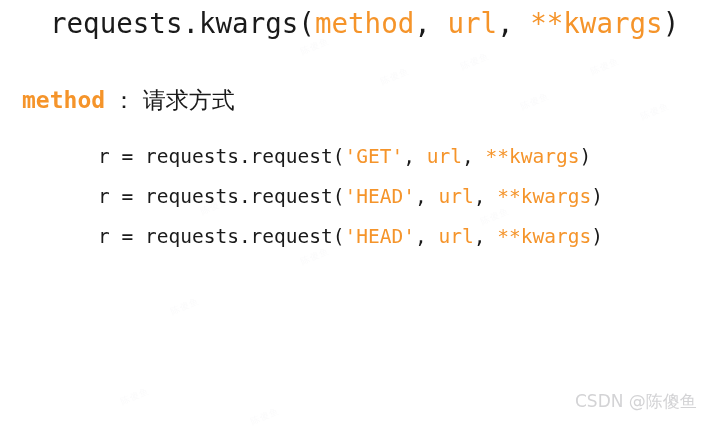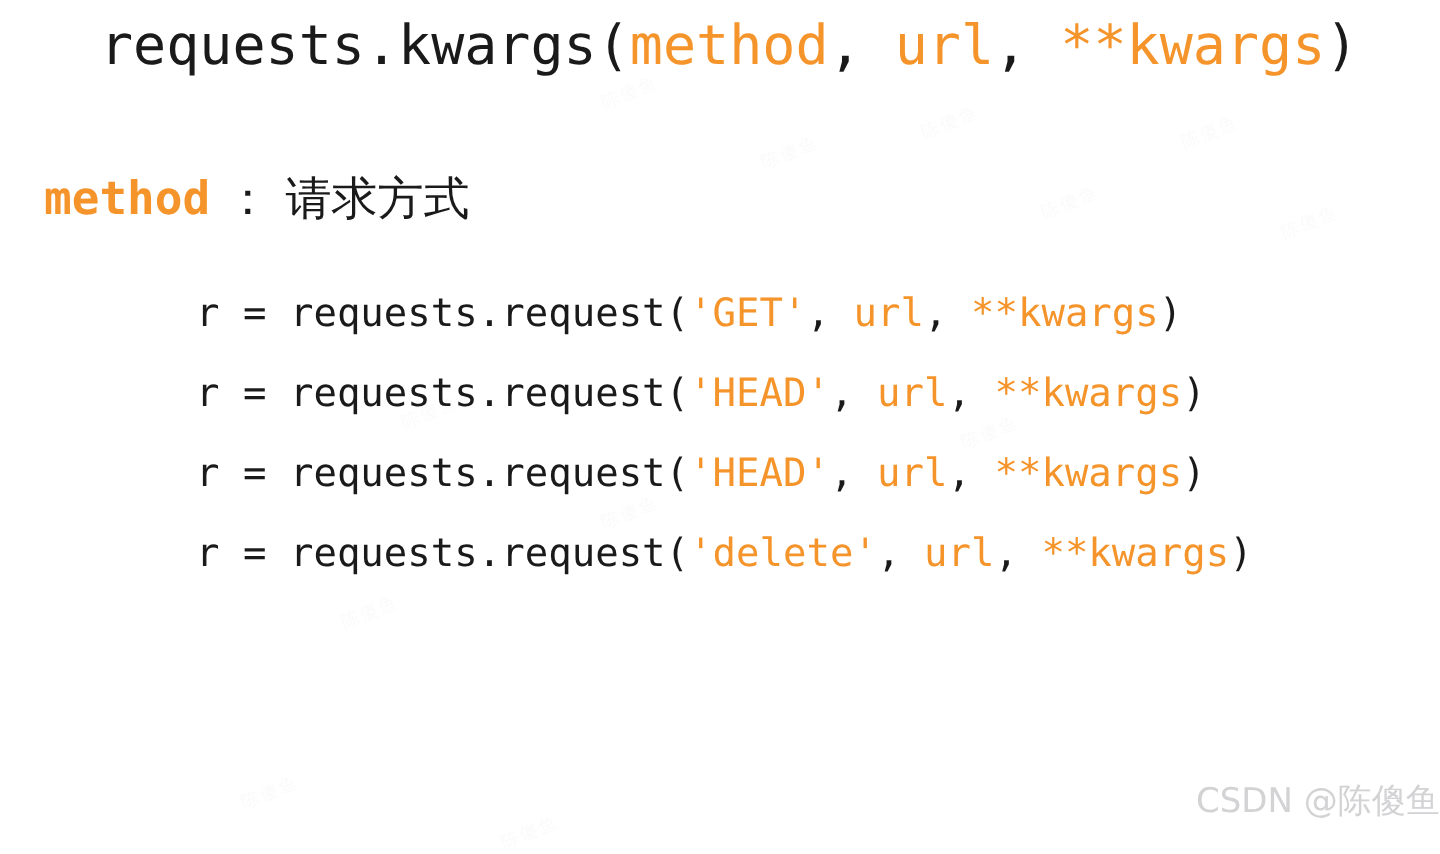--- a/index.html
+++ b/index.html
@@ -92,21 +92,20 @@
   .watermark {
     position: absolute;
     left: 575px;
     top: 390px;
     font-size: 17px;
     line-height: 22px;
     color: #d3d3d5;
     font-family: "DejaVu Sans", "Liberation Sans", sans-serif;
     white-space: nowrap;
     pointer-events: none;
-    margin-left: 23px;
   }
 </style>
 </head>
 <body>
 
 <div class="page">
 
   <div class="bg-watermark">
     <span style="left:300px; top:40px;">陈傻鱼</span>
     <span style="left:380px; top:70px;">陈傻鱼</span>
@@ -128,19 +127,18 @@
 
   <div class="code-block">
     <div class="code-line"><span class="tok-plain">r = requests.request(</span><span class="tok-orange">'</span><span class="tok-orange">GET</span><span class="tok-orange">'</span><span class="tok-plain">, </span><span class="tok-orange">url</span><span class="tok-plain">, </span><span class="tok-orange">**kwargs</span><span class="tok-plain">)</span></div>
 
     <div class="code-line"><span class="tok-plain">r = requests.request(</span><span class="tok-orange">'</span><span class="tok-orange">HEAD</span><span class="tok-orange">'</span><span class="tok-plain">, </span><span class="tok-orange">url</span><span class="tok-plain">, </span><span class="tok-orange">**kwargs</span><span class="tok-plain">)</span></div>
 
 
 
     <div class="code-line"><span class="tok-plain">r = requests.request(</span><span class="tok-orange">'</span><span class="tok-orange">HEAD</span><span class="tok-orange">'</span><span class="tok-plain">, </span><span class="tok-orange">url</span><span class="tok-plain">, </span><span class="tok-orange">**kwargs</span><span class="tok-plain">)</span></div>
 
-    <div class="code-line"><span class="tok-plain">r = requests.request(</span><span class="tok-orange">'</span><span class="tok-orange">delete</span><span class="tok-orange">'</span><span class="tok-plain">, </span><span class="tok-orange">url</span><span class="tok-plain">, </span><span class="tok-orange">**kwargs</span><span class="tok-plain">)</span></div>
 
   </div>
 
   <div class="watermark">CSDN @陈傻鱼</div>
 
 </div>
 
 </body></html>

